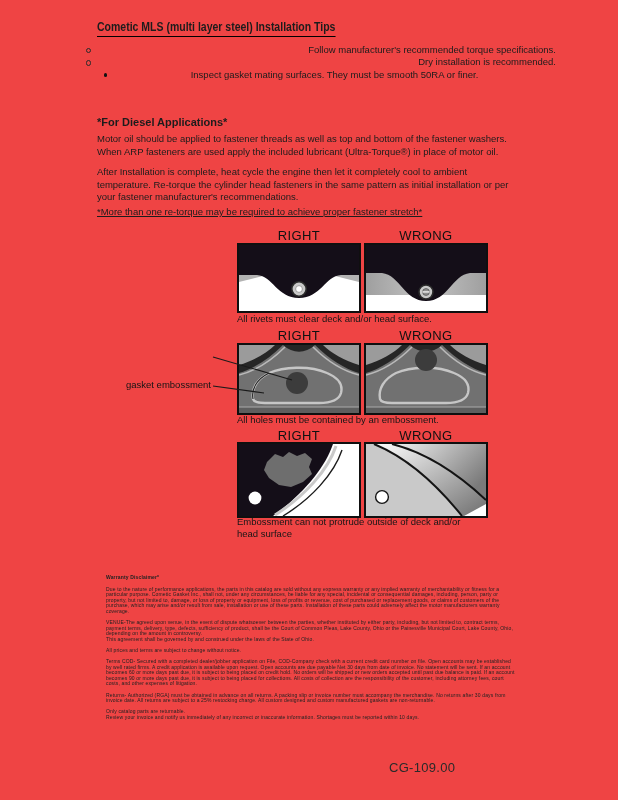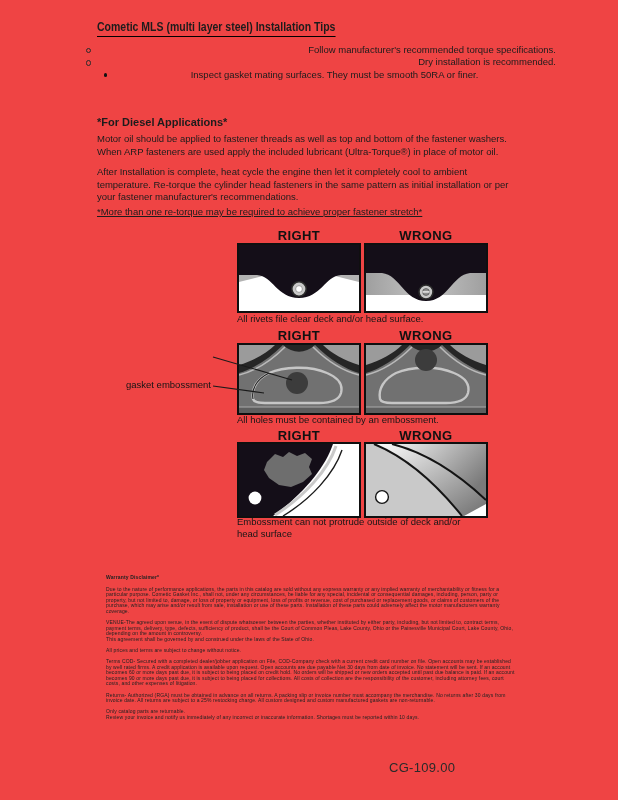--- a/index.html
+++ b/index.html
@@ -31,21 +31,21 @@
   }
   .diesel-heading { position:absolute; left:97px; top:116px;
     font-size:11px; font-weight:bold; }
   .para { position:absolute; left:97px; width:416px;
     font-size:9.5px; line-height:12.6px; }
   .p1 { top:133px; }
   .p2 { top:166px; }
   .note { top:206px;text-decoration:underline; }
   
   .rw-label { position:absolute; width:124px; text-align:center;
-    font-size:13px; font-weight:700; letter-spacing:0.4px; color:#111; }
+    font-size:13px; font-weight:400; letter-spacing:0.4px; color:#111; }
   .diag { position:absolute; width:120px; border:2px solid #0f0f0f; background:#fff; }
   .diag svg { display:block; width:100%; height:auto; }
   .caption { position:absolute; font-size:9.5px; line-height:11.5px; color:#161616; }
   .ann-label { position:absolute; left:116px; width:95px; text-align:right;
     font-size:9.5px; line-height:11px; color:#141414; }
   .leader-overlay { position:absolute; left:0; top:0; width:618px; height:800px;
     pointer-events:none; z-index:5; }
   
   .legal { position:absolute; left:106px; top:575px; width:410px;
     font-size:5px; line-height:5.6px; letter-spacing:0.15px; color:#222; }
@@ -97,21 +97,21 @@
       </defs>
       <rect width="120" height="66" fill="#140e18"></rect>
       <rect y="28" width="120" height="22" fill="url(#deckg)"></rect>
       <rect y="50" width="120" height="16" fill="#ffffff"></rect>
       <path d="M16,28 C34,30 38,56 60,56 C82,56 86,30 104,28 Z" fill="#140e18"></path>
       <circle cx="60" cy="47" r="7" fill="#c9c9c9" stroke="#2b2b2b" stroke-width="1.6"></circle>
       <circle cx="60" cy="47" r="3.4" fill="#8f8f8f" stroke="#555555" stroke-width="0.8"></circle>
       <rect x="56.5" y="46" width="7" height="1.8" fill="#d8d8d8"></rect>
     </svg>
   </div>
-  <div class="caption" style="left:237px; top:313px; width:260px;">All rivets file clear deck and/or head surface.</div>
+  <div class="caption" style="left:237px; top:313px; width:260px;">All rivets must clear deck and/or head surface.</div>
 
   <div class="rw-label" style="left:237px; top:328px;">RIGHT</div>
   <div class="rw-label" style="left:364px; top:328px;">WRONG</div>
 
   <div class="ann-label" style="top:379px;">gasket embossment</div>
 
   <div class="diag" style="left:237px; top:343px;">
     <svg viewBox="0 0 120 68">
       <rect width="120" height="68" fill="#717171"></rect>
       <polygon points="0,0 44,0 0,26" fill="#9b9b9b"></polygon>

